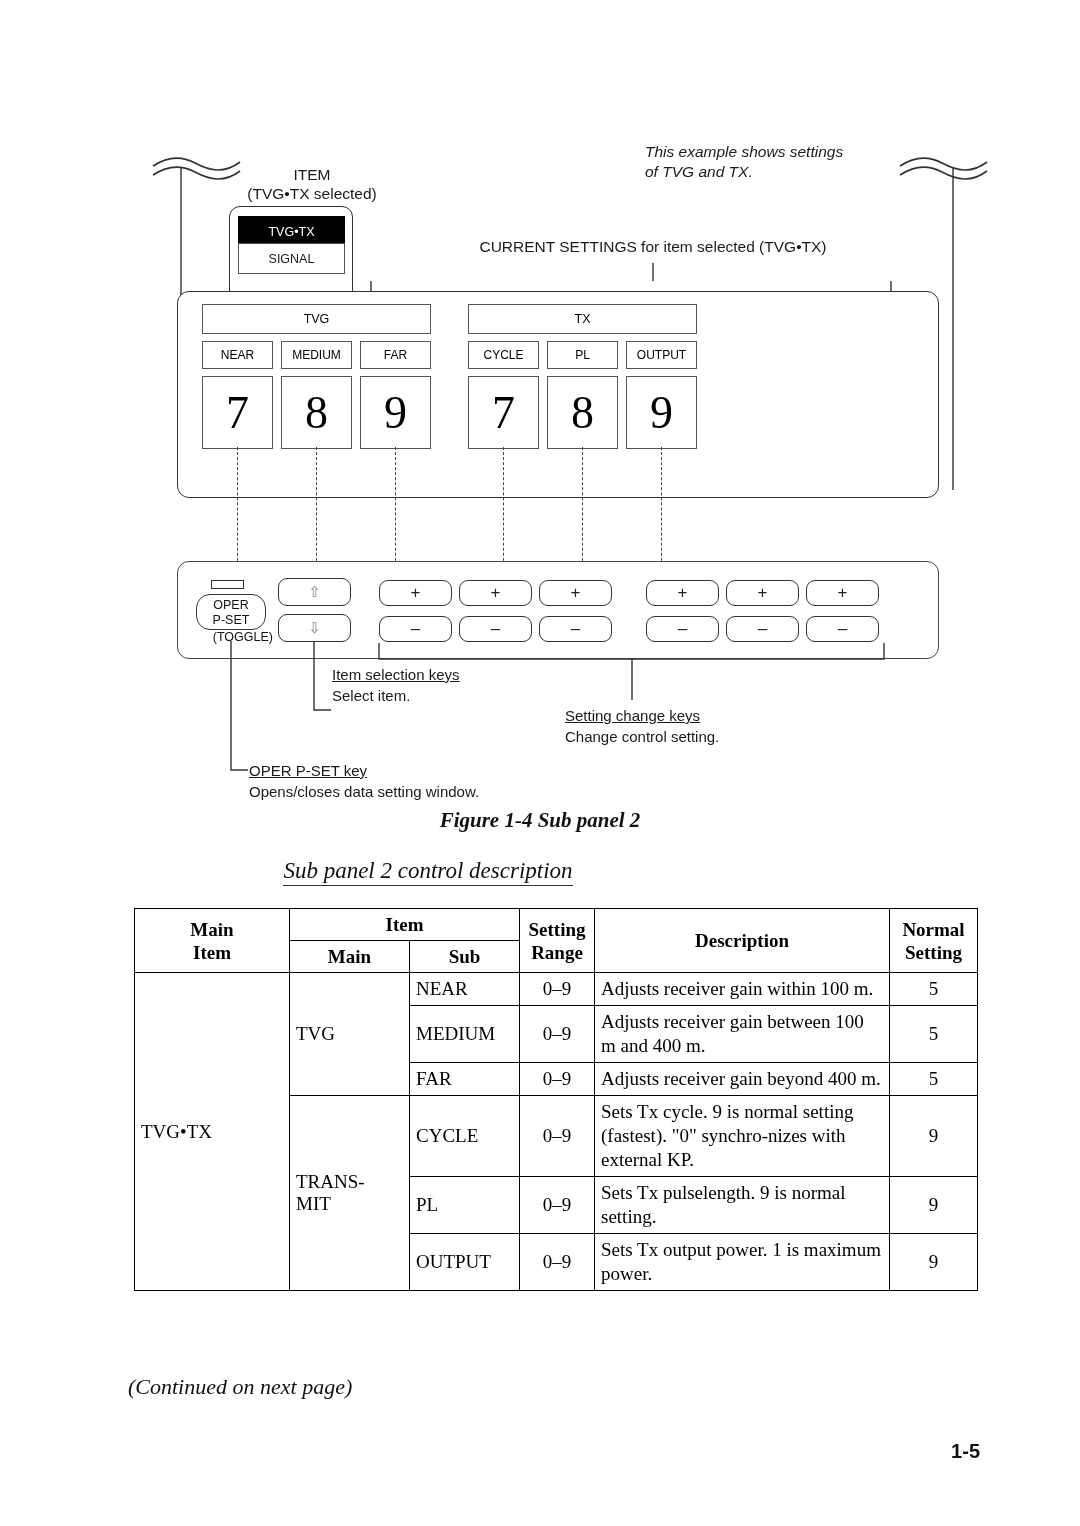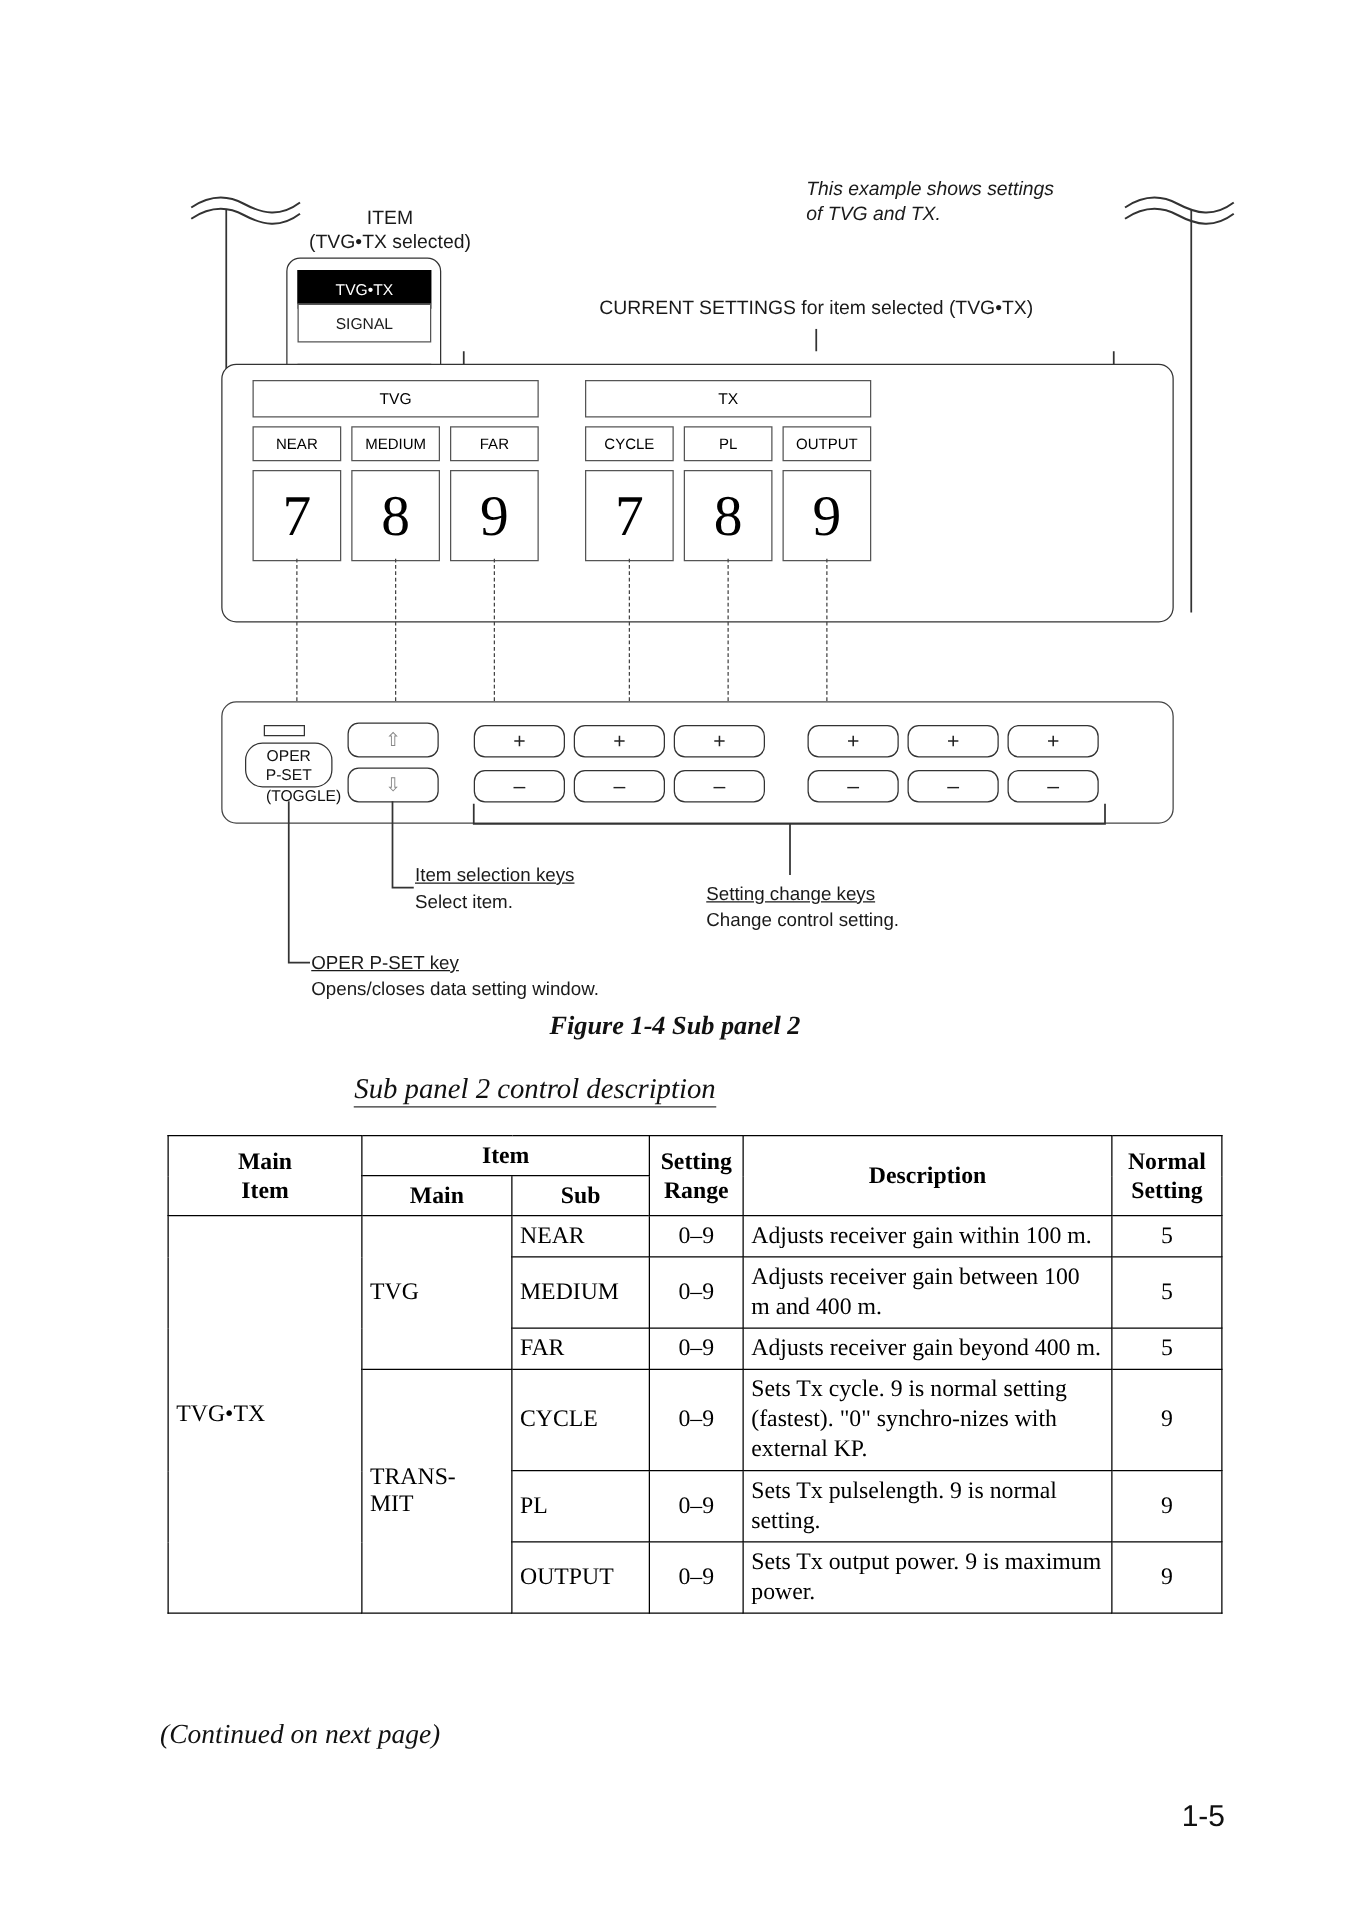--- a/index.html
+++ b/index.html
@@ -366,22 +366,22 @@
     font-size: 22px;
     color: #111;
   }
   #page-number {
     position: absolute;
     left: 900px;
     top: 1440px;
     width: 80px;
     text-align: right;
     font-family: "Liberation Sans", sans-serif;
-    font-weight: normal;
-    font-size: 24px;
+    font-weight: bold;
+    font-size: 20px;
     color: #111;
   }
 </style>
 </head>
 <body>
 
 <div class="page">
 
 
   <div id="figure-area">
@@ -477,21 +477,21 @@
     <svg style="position:absolute; left:0; top:555px; width:1080px; height:230px;" viewBox="0 0 1080 230">
 
       <polyline points="379,88 379,104 884,104 884,88" fill="none" stroke="#333" stroke-width="1.4"></polyline>
       <line x1="632" y1="104" x2="632" y2="145" stroke="#333" stroke-width="1.4"></line>
 
       <polyline points="314,86 314,155 331,155" fill="none" stroke="#333" stroke-width="1.4"></polyline>
 
       <polyline points="231,86 231,215 248,215" fill="none" stroke="#333" stroke-width="1.4"></polyline>
     </svg>
 
-    <div class="callout" style="left:332px; top:690px; width:260px;">
+    <div class="callout" style="left:332px; top:664px; width:260px;">
       <span class="ul">Item selection keys</span>
       <span>Select item.</span>
     </div>
 
     <div class="callout" style="left:565px; top:705px; width:300px;">
       <span class="ul">Setting change keys</span>
       <span>Change control setting.</span>
     </div>
 
     <div class="callout" style="left:249px; top:760px; width:400px;">
@@ -567,21 +567,21 @@
       </tr>
       <tr>
         <td class="c-sub">PL</td>
         <td class="c-range">0–9</td>
         <td class="c-desc">Sets Tx pulselength. 9 is normal setting.</td>
         <td class="c-normal">9</td>
       </tr>
       <tr>
         <td class="c-sub">OUTPUT</td>
         <td class="c-range">0–9</td>
-        <td class="c-desc">Sets Tx output power. 9 is maximum power.</td>
+        <td class="c-desc">Sets Tx output power. 1 is maximum power.</td>
         <td class="c-normal">9</td>
       </tr>
     </tbody>
   </table>
 
   <div id="continued">(Continued on next page)</div>
   <div id="page-number">1-5</div>
 
 </div>
 

